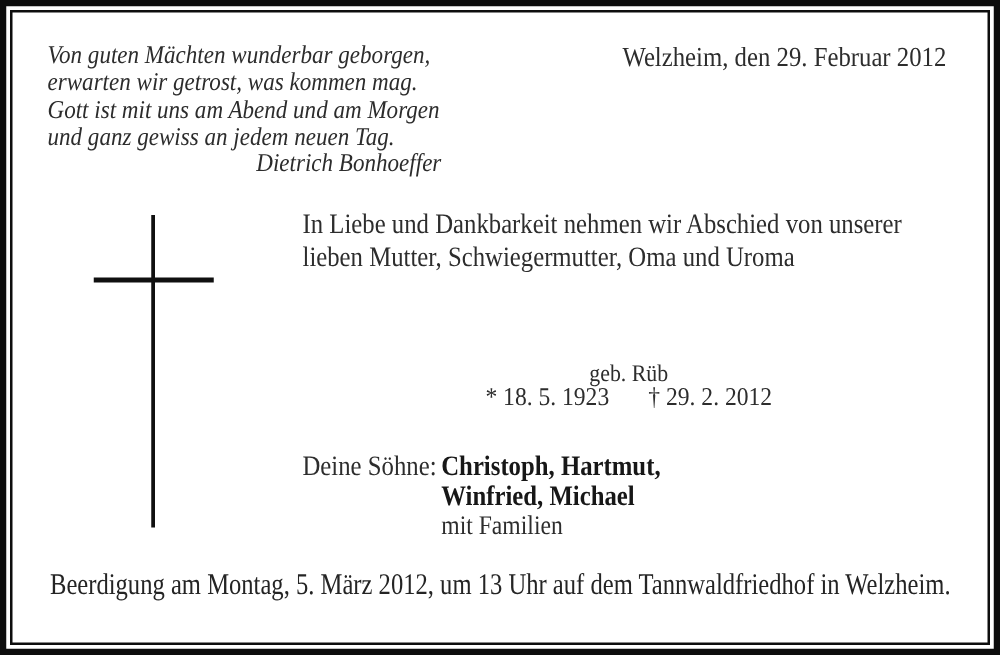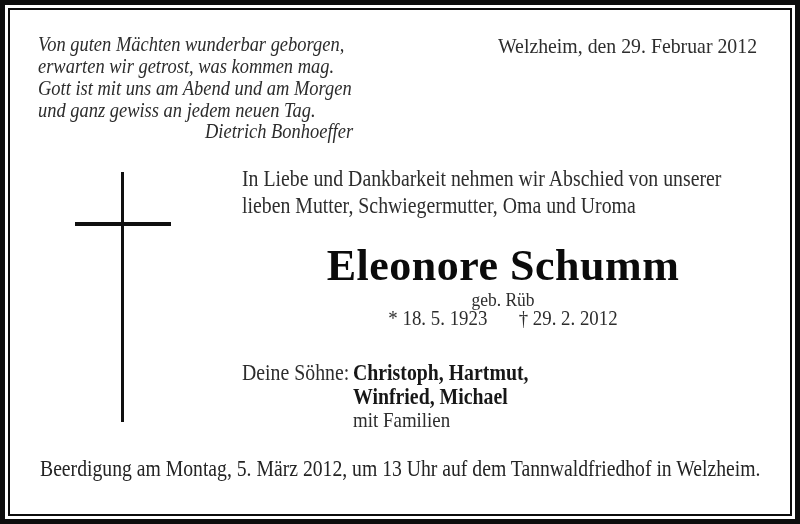--- a/index.html
+++ b/index.html
@@ -152,21 +152,20 @@
   <div class="cross">
     <div class="cross-v"></div>
     <div class="cross-h"></div>
   </div>
 
   <div class="abs intro">
     <div>In Liebe und Dankbarkeit nehmen wir Abschied von unserer</div>
     <div>lieben Mutter, Schwiegermutter, Oma und Uroma</div>
   </div>
 
-  <div class="abs name-block">Eleonore Schumm</div>
   <div class="abs maiden">geb. Rüb</div>
   <div class="abs vitals">
     <span class="birth">* 18. 5. 1923</span><span class="death">† 29. 2. 2012</span>
   </div>
 
   <div class="abs mourners-label">Deine Söhne:</div>
   <div class="abs mourners-bold mourners-line1">Christoph, Hartmut,</div>
   <div class="abs mourners-bold mourners-line2">Winfried, Michael</div>
   <div class="abs mourners-suffix">mit Familien</div>
 

